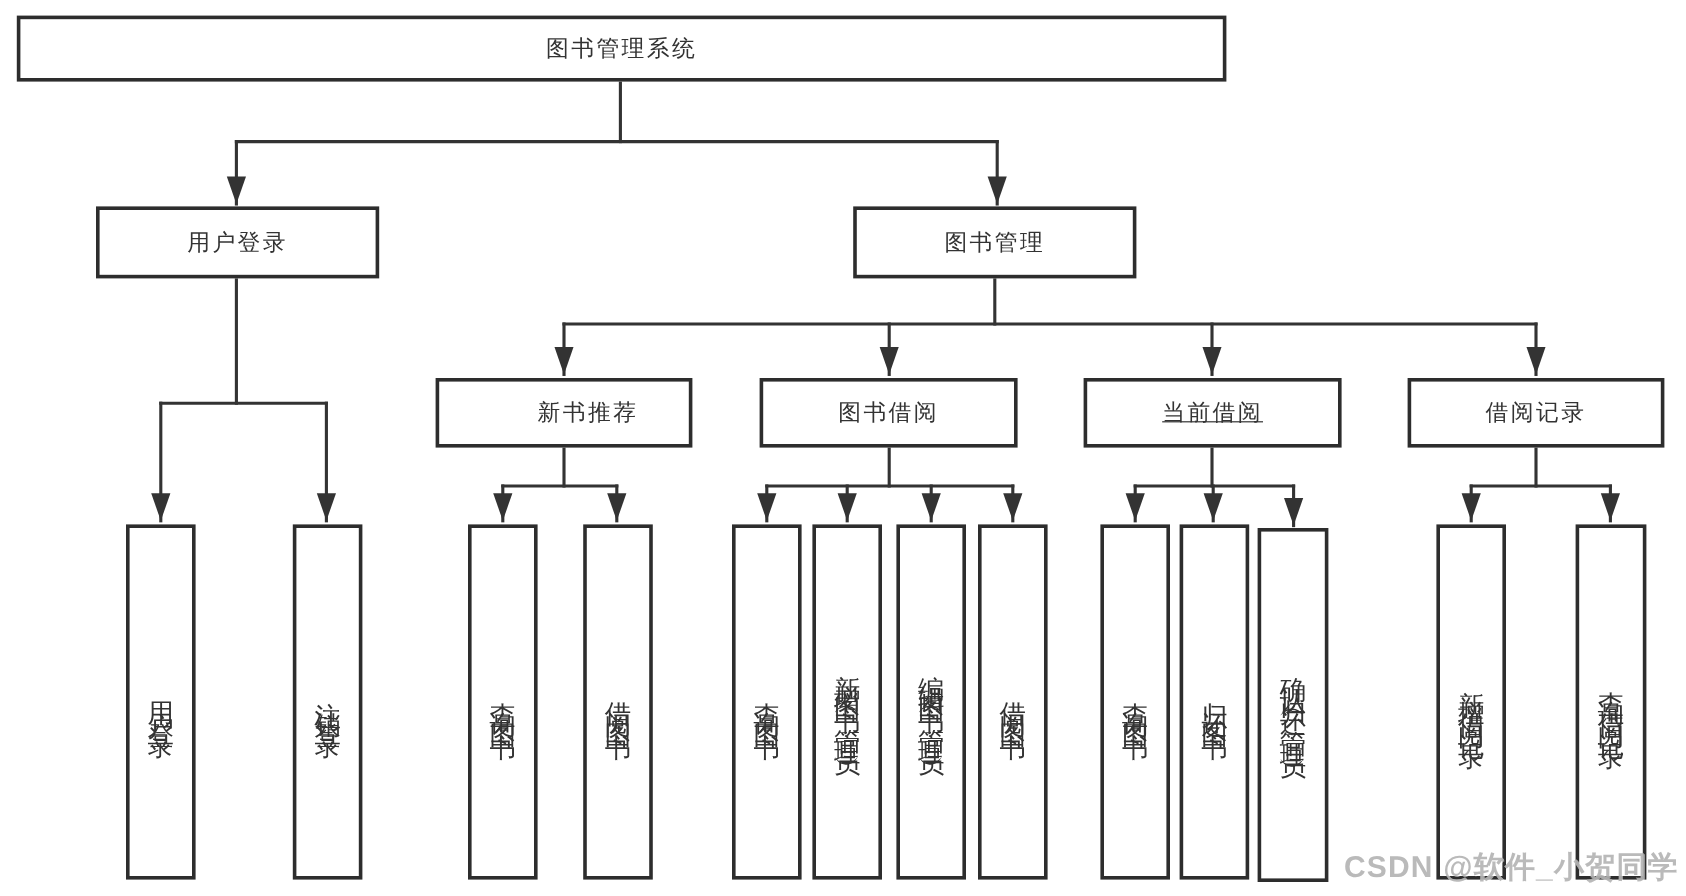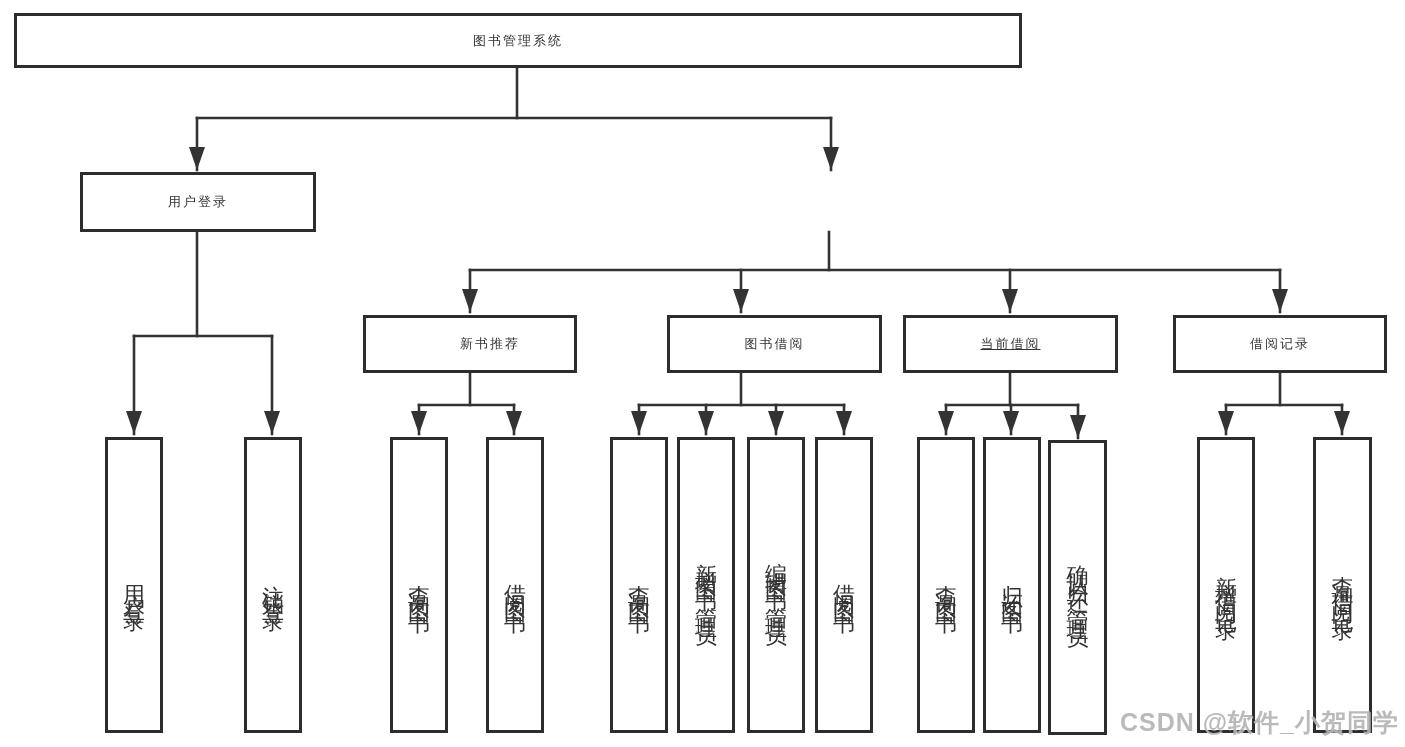--- a/index.html
+++ b/index.html
@@ -10,33 +10,33 @@
   svg.connectors { position:absolute; left:0; top:0; width:1405px; height:747px; }
   svg.connectors line { stroke:var(--line,#333333); stroke-width:2.6; stroke-linecap:square; }
   svg.connectors marker path { fill:var(--line,#333333); stroke:none; }
 
   .node {
     position:absolute; box-sizing:border-box; background:#ffffff;
     border:3px solid var(--box-border,#2d2d2d);
     display:flex; align-items:center; justify-content:center;
     color:var(--text,#333333);
   }
-  .hnode { font-size:13px; letter-spacing:2px; }
+  .hnode { font-size:19px; letter-spacing:2px; }
   .vnode { width:58px; top:437px; height:296px; }
   .vnode .vtext {
     writing-mode:vertical-lr; text-orientation:mixed;
     font-size:22px; letter-spacing:9px; white-space:nowrap;
     color:var(--text,#333333); line-height:1;
   }
 
   #box-root        { left:14px;  top:13px;  width:1008px; height:55px; }
   #box-user-login  { left:80px;  top:172px; width:236px;  height:60px; }
   #box-book-mgmt   { left:711px; top:172px; width:236px;  height:60px; }
   #box-new-rec     { left:363px; top:315px; width:214px;  height:58px;padding-left:40px; }
-  #box-borrowing   { left:667px; top:315px; width:215px;  height:58px; }
+  #box-borrowing   { left:633px; top:315px; width:215px;  height:58px; }
   #box-current     { left:903px; top:315px; width:215px;  height:58px;text-decoration:underline; }
   #box-records     { left:1173px;top:315px; width:214px;  height:58px; }
 
   #leaf-ul-login      { left:105px;  }
   #leaf-ul-logout     { left:244px;  }
   #leaf-nr-query      { left:390px;  }
   #leaf-nr-borrow     { left:486px;  }
   #leaf-bb-query      { left:610px;  }
   #leaf-bb-add        { left:677px;  }
   #leaf-bb-edit       { left:747px;  }
@@ -103,20 +103,21 @@
 
     <line x1="1280" y1="373" x2="1280" y2="405"></line>
     <line x1="1226" y1="405" x2="1342" y2="405"></line>
     <line x1="1226" y1="405" x2="1226" y2="434" marker-end="url(#arrowhead)"></line>
     <line x1="1342" y1="405" x2="1342" y2="434" marker-end="url(#arrowhead)"></line>
   </svg>
 
   <div class="node hnode" id="box-root">图书管理系统</div>
 
   <div class="node hnode" id="box-user-login">用户登录</div>
+  <div class="node hnode" id="box-book-mgmt">图书管理</div>
 
   <div class="node hnode" id="box-new-rec">新书推荐</div>
   <div class="node hnode" id="box-borrowing">图书借阅</div>
   <div class="node hnode" id="box-current">当前借阅</div>
   <div class="node hnode" id="box-records">借阅记录</div>
 
   <div class="node vnode" id="leaf-ul-login">
     <span class="vtext">用户登录</span>
   </div>
   <div class="node vnode" id="leaf-ul-logout">

